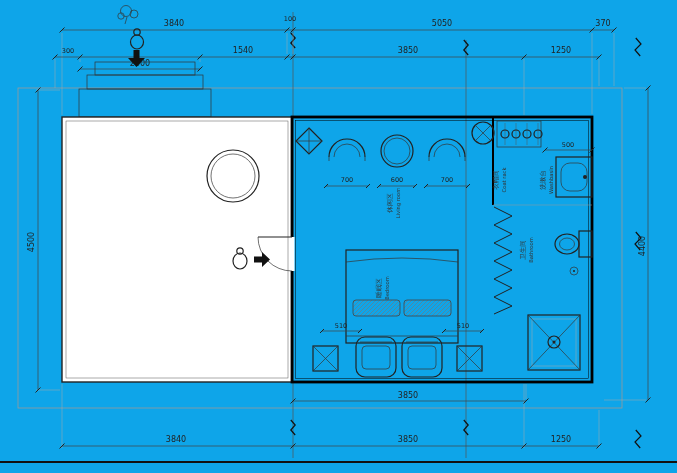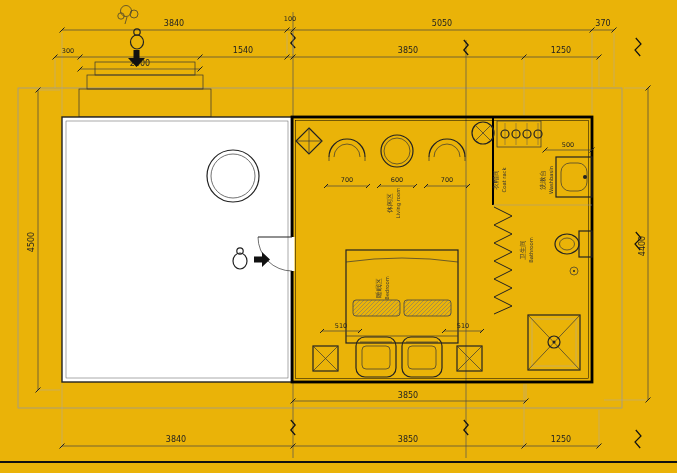--- a/index.html
+++ b/index.html
@@ -1,16 +1,16 @@
 <!DOCTYPE html>
 <html><head>
 <meta charset="utf-8">
 <style>
   html,body{margin:0;padding:0;background:#fff;}
-  .stage{width:677px;height:473px;position:relative;background:#eab308;overflow:hidden;}
+  .stage{width:677px;height:473px;position:relative;background:#0ea5e9;overflow:hidden;}
   svg{display:block;}
   .dim{font:8px "DejaVu Sans",sans-serif;fill:#222;text-anchor:middle;}
   .dimsm{font:6.5px "DejaVu Sans",sans-serif;fill:#222;text-anchor:middle;}
   .rzh{font:6.5px "Liberation Sans",sans-serif;fill:#333;text-anchor:middle;}
   .ren{font:5.2px "DejaVu Sans",sans-serif;fill:#333;text-anchor:middle;}
   .thin{stroke:#444;stroke-width:.7;fill:none;}
   .ext{stroke:#aaa;stroke-width:.5;fill:none;}
   .tick{stroke:#222;stroke-width:1;fill:none;}
   .wall{stroke:#000;stroke-width:2.8;fill:none;}
   .med{stroke:#222;stroke-width:1.2;fill:none;}

